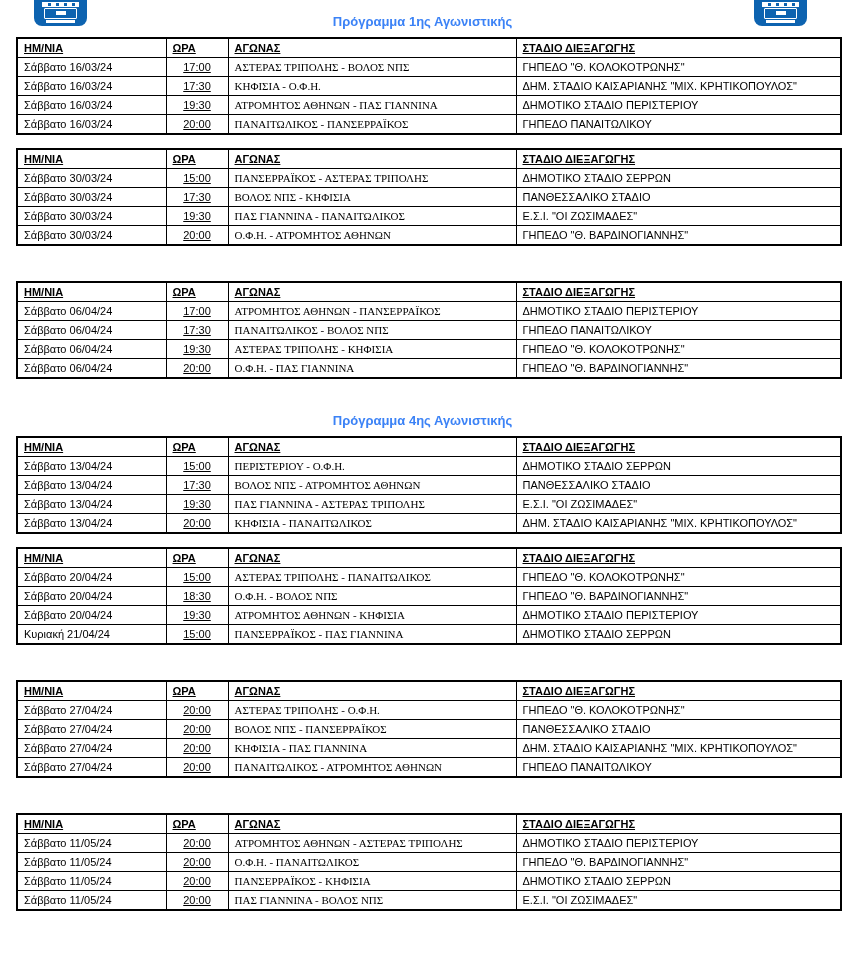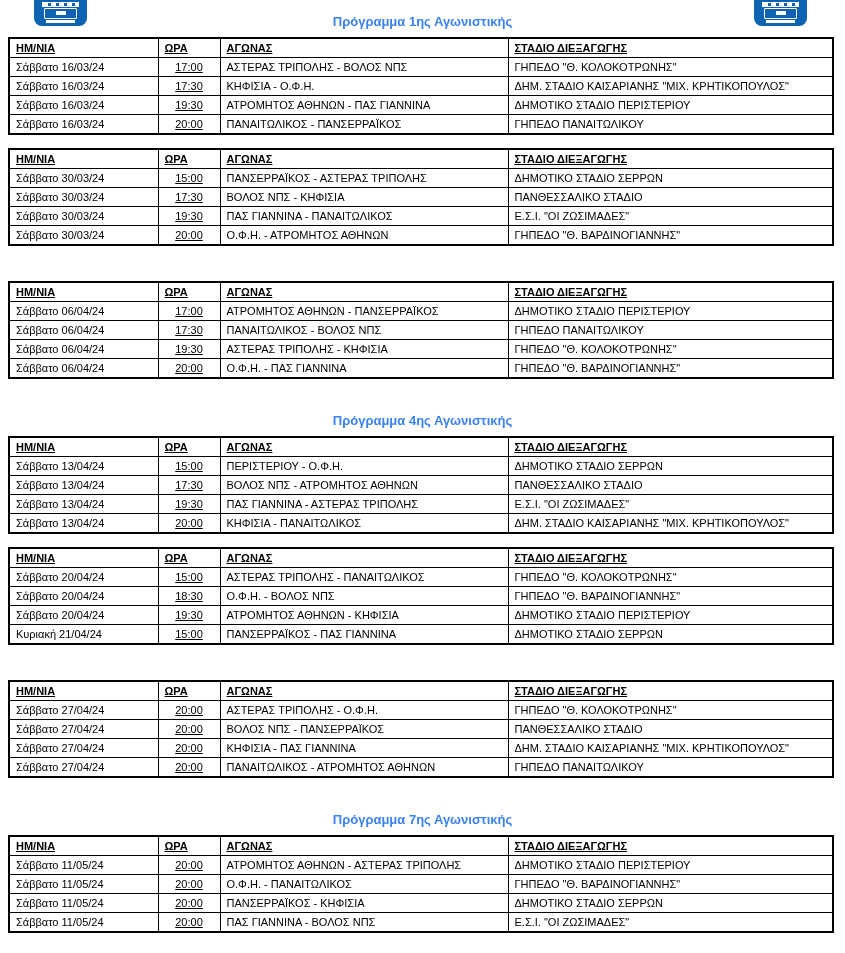--- a/index.html
+++ b/index.html
@@ -69,21 +69,21 @@
     margin: 0 0 8px 0;
     text-align: center;
     font-size: 13px;
     line-height: 14px;
     font-weight: bold;
     color: #3b82f6;
   }
 
   
   table.schedule {
-    margin-left: 8px;
+    margin-left: 16px;
     width: 824px;
     border-collapse: collapse;
     table-layout: fixed;
     border: 2px solid #000;
   }
   col.c-date    { width: 149px; }
   col.c-time    { width: 62px; }
   col.c-match   { width: 288px; }
   col.c-stadium { width: 325px; }
 
@@ -99,21 +99,21 @@
   table.schedule th {
     font-weight: bold;
     text-align: left;
     padding-top: 3px;
     padding-bottom: 2px;
   }
   th .hu { text-decoration: underline; }
   th.h-time { text-align: center; }
   td.td-date { padding-left: 7px; }
   td.td-time { text-align: center; text-decoration: underline; }
-  td.td-match { padding-left: 5px; }
+  td.td-match { padding-left: 5px; font-family: Liberation Serif, serif; }
   td.td-stadium { padding-left: 6px; }
 </style>
 </head>
 <body>
 
 <div class="logo logo-left" style="background: rgb(13, 99, 176);">
   <div class="band-top">
       <i style="left: 6px; background: rgb(13, 99, 176);"></i>
       <i style="left: 14px; background: rgb(13, 99, 176);"></i>
       <i style="left: 22px; background: rgb(13, 99, 176);"></i>
@@ -423,21 +423,20 @@
     <td class="td-date">Σάββατο 27/04/24</td>
     <td class="td-time">20:00</td>
     <td class="td-match">ΠΑΝΑΙΤΩΛΙΚΟΣ - ΑΤΡΟΜΗΤΟΣ ΑΘΗΝΩΝ</td>
     <td class="td-stadium">ΓΗΠΕΔΟ ΠΑΝΑΙΤΩΛΙΚΟΥ</td>
   </tr>
 </tbody>
     </table>
   </section>
 
   <section class="section">
-    <h2 class="section-title">Πρόγραμμα 7ης Αγωνιστικής</h2>
     <table class="schedule">
       <colgroup>
         <col class="c-date">
           <col class="c-time">
           <col class="c-match">
           <col class="c-stadium">
       </colgroup>
       <thead>
         <tr>
           <th class="h-date"><span class="hu">ΗΜ/ΝΙΑ</span></th>

